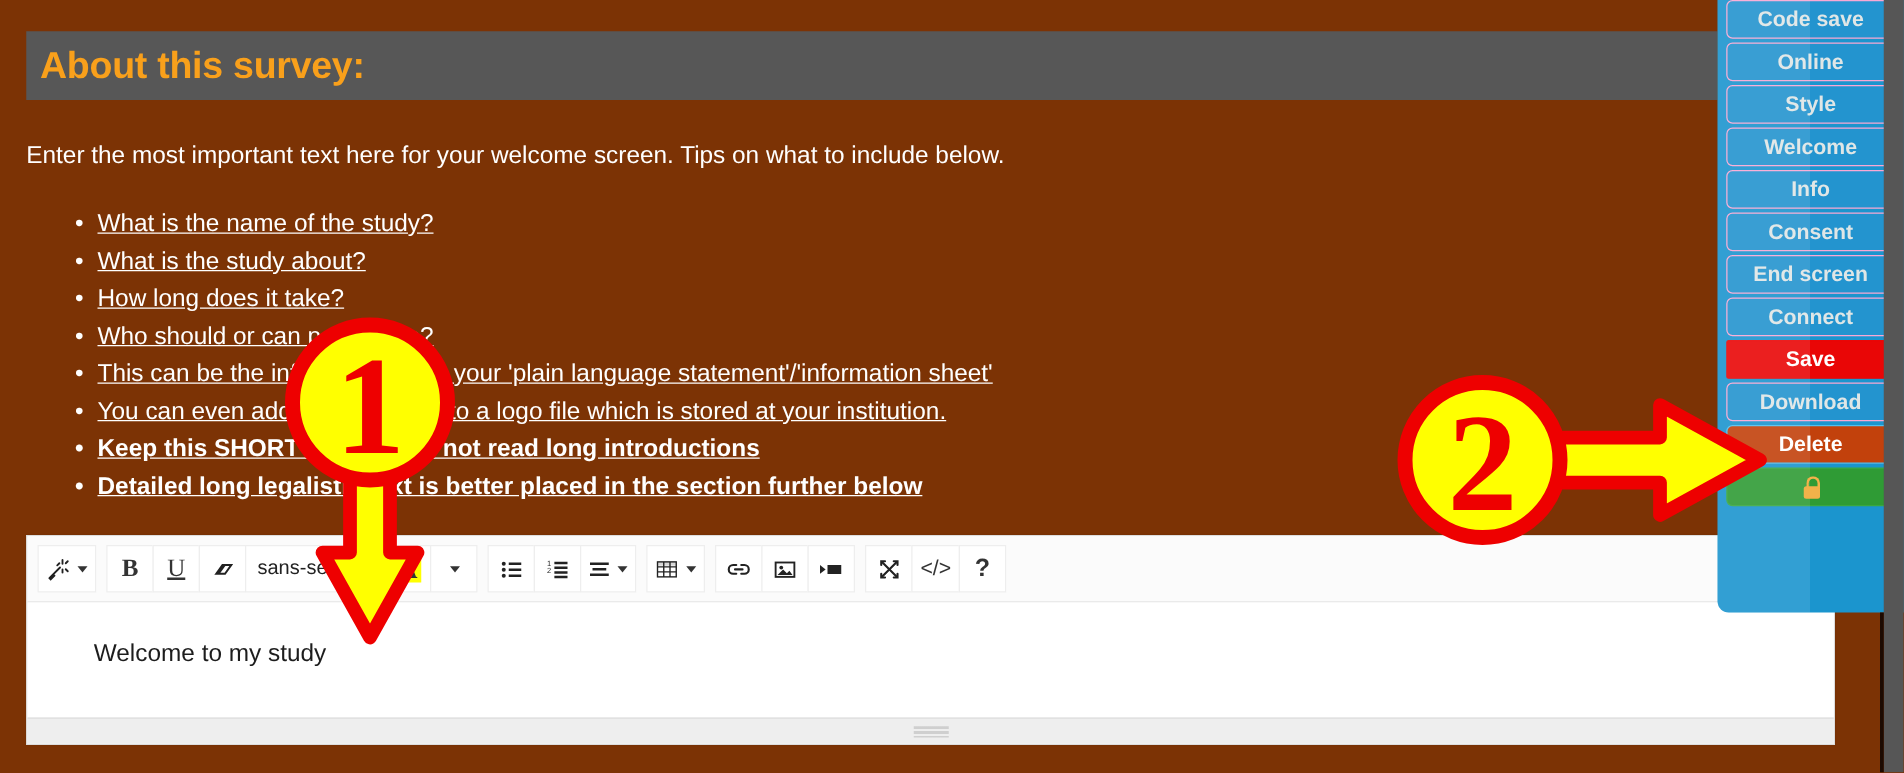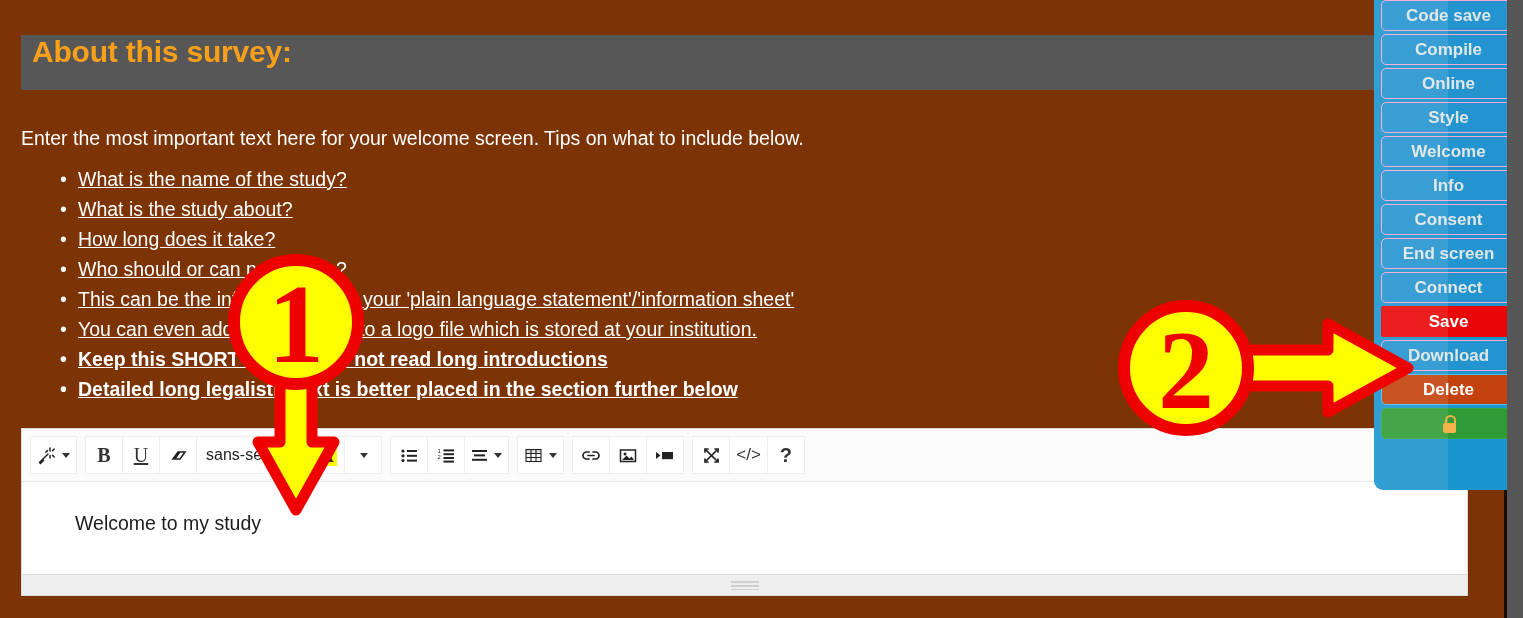--- a/index.html
+++ b/index.html
@@ -23,37 +23,37 @@
   }
   .right-dark-line {
     position: absolute;
     left: 1504px; top: 490px; width: 3px; height: 128px;
     background: #1c0a01;
   }
 
   
   .heading-bar {
     position: absolute;
-    left: 21px; top: 35px;
+    left: 21px; top: 25px;
     width: 1353px; height: 55px;
     background: #575757;
-    display: flex; align-items: flex-start;
+    display: flex; align-items: center;
   }
   .heading-bar .title {
     color: #f9a01b;
     font-size: 30px;
     font-weight: bold;
     padding-left: 11px;
     letter-spacing: -0.2px;
   }
 
   
   .intro {
     position: absolute;
-    left: 21px; top: 124px;
+    left: 21px; top: 110px;
     color: #ffffff;
     font-size: 19.5px;
     line-height: 28px;
     white-space: nowrap;
   }
 
   
   .tips {
     position: absolute;
     left: 60px; top: 164px;
@@ -458,23 +458,20 @@
       <div class="grip"></div>
     </div>
   </div>
 
   <div class="side-nav" id="side-nav">
     <div class="nav-overlay"></div>
   <div class="nav-btn">
         <span>Code save</span>
       </div>
       <div class="nav-btn">
-        <span>Compile</span>
-      </div>
-      <div class="nav-btn">
         <span>Online</span>
       </div>
       <div class="nav-btn">
         <span>Style</span>
       </div>
       <div class="nav-btn">
         <span>Welcome</span>
       </div>
       <div class="nav-btn">
         <span>Info</span>

